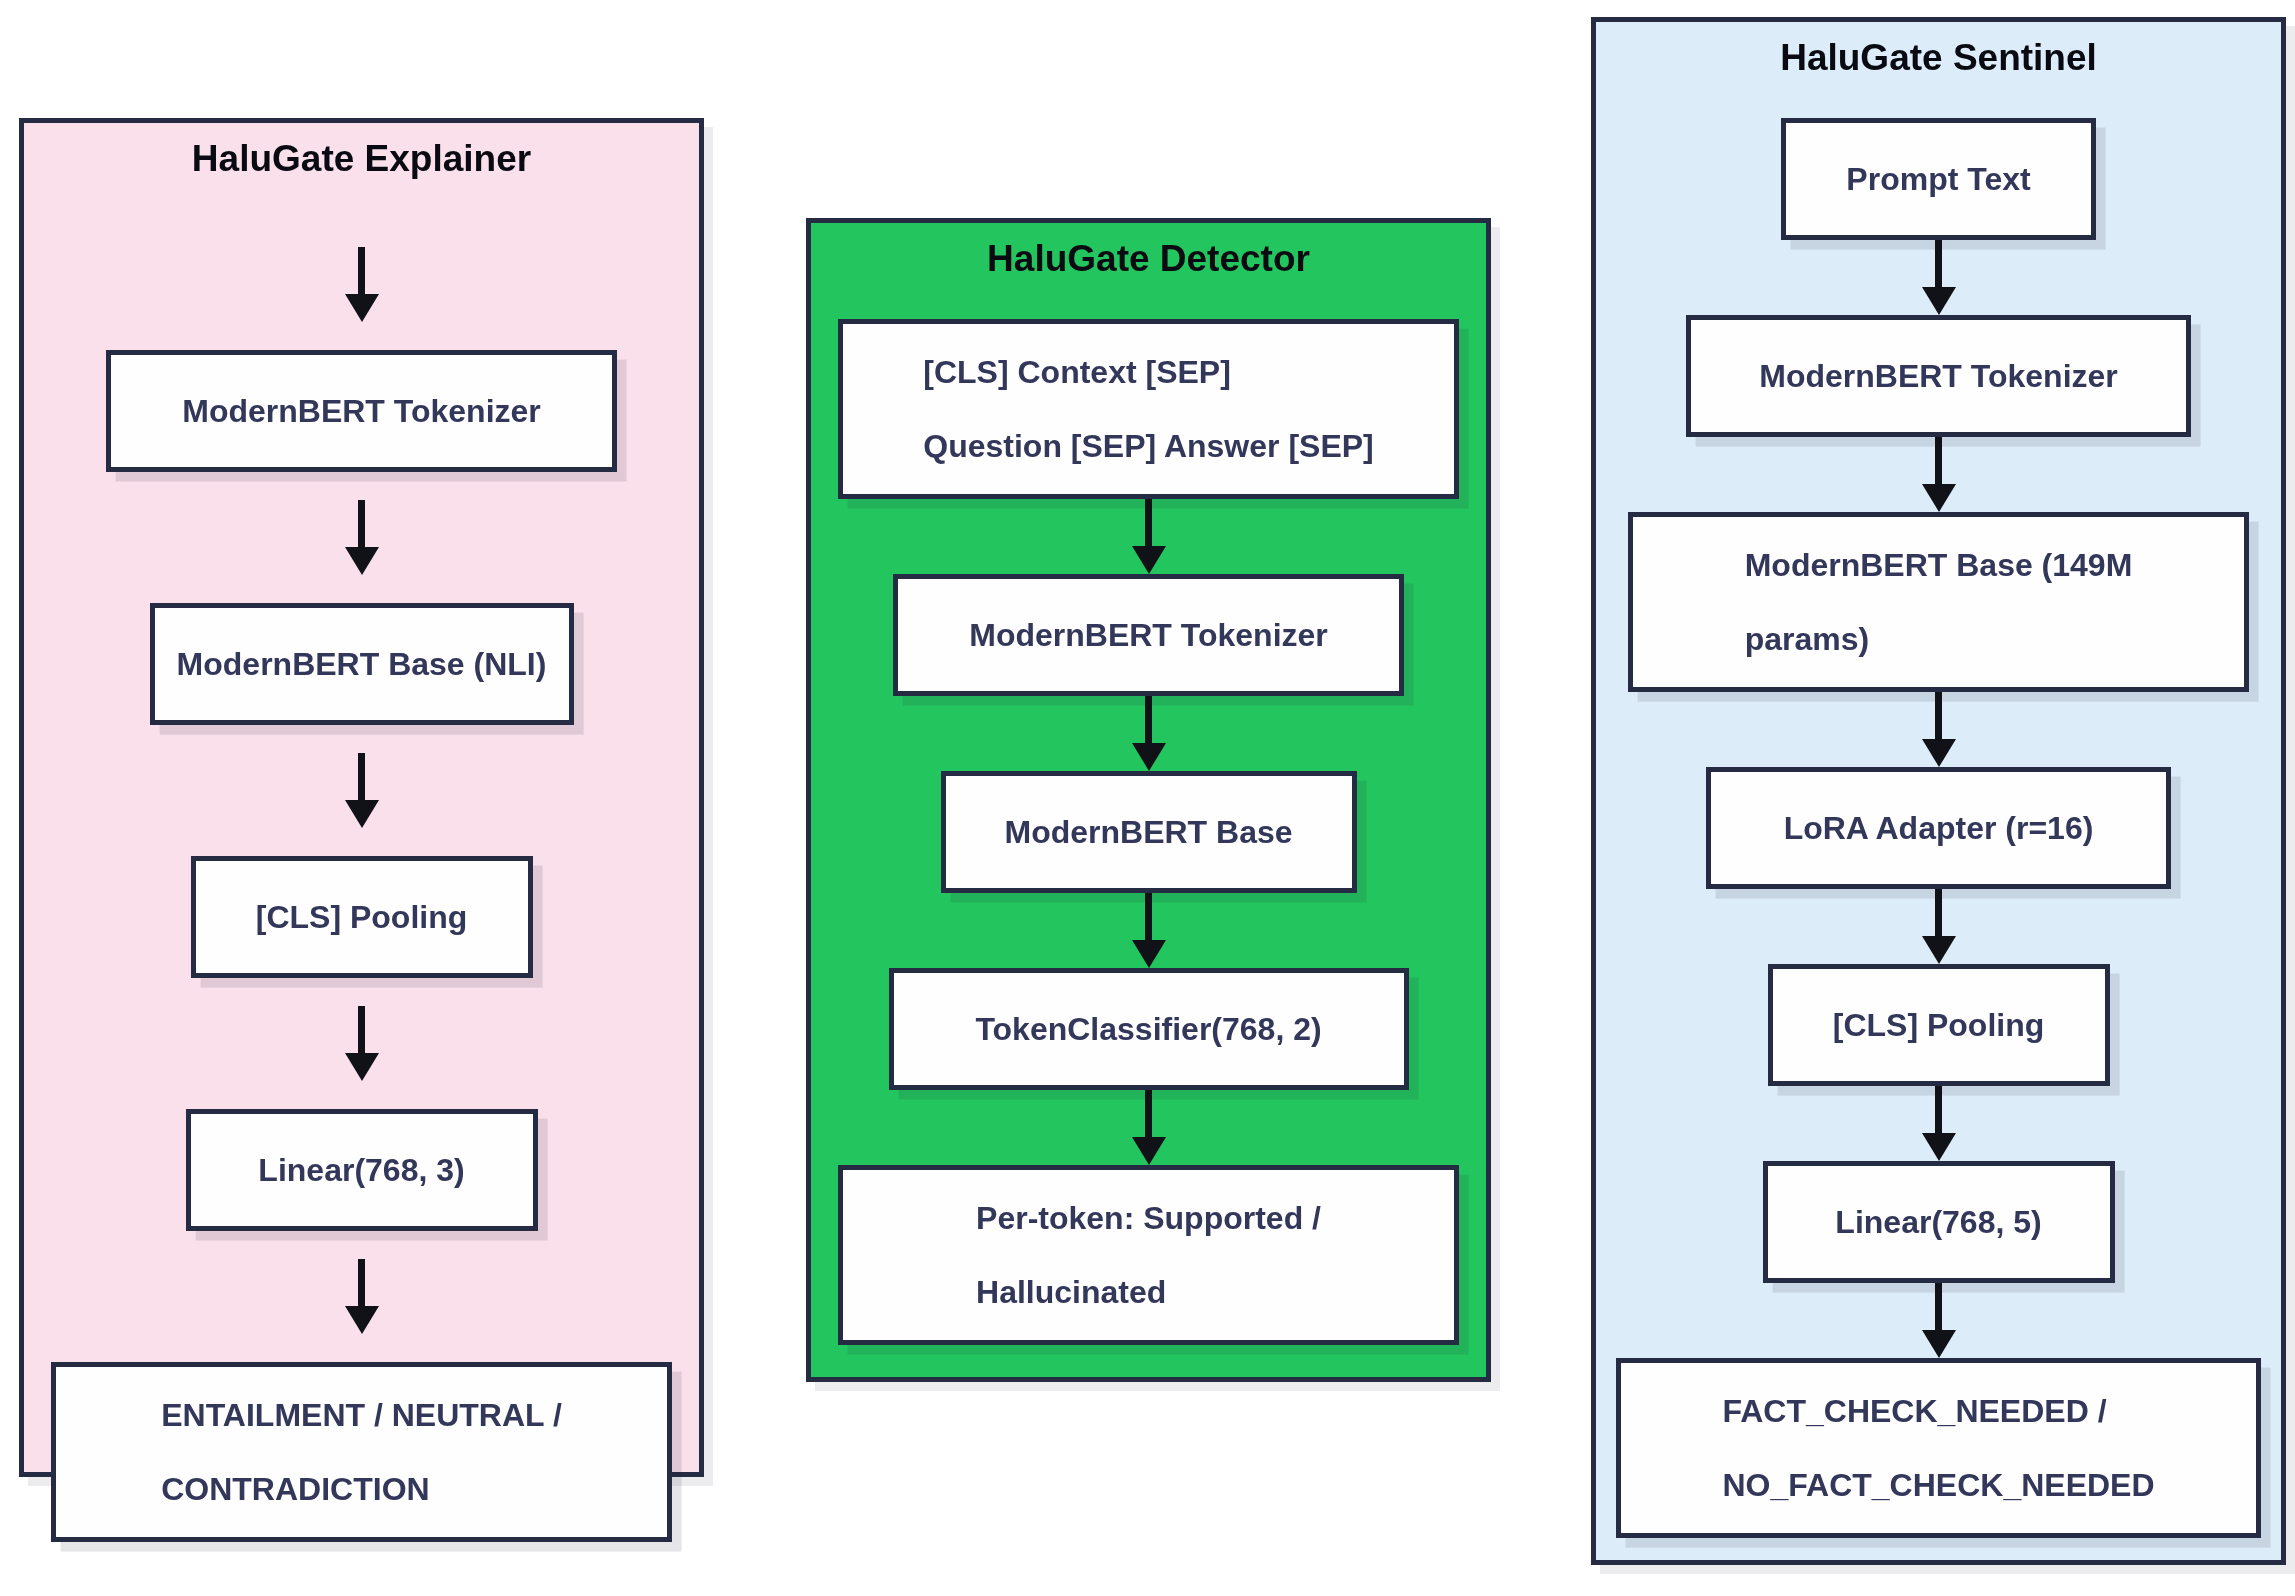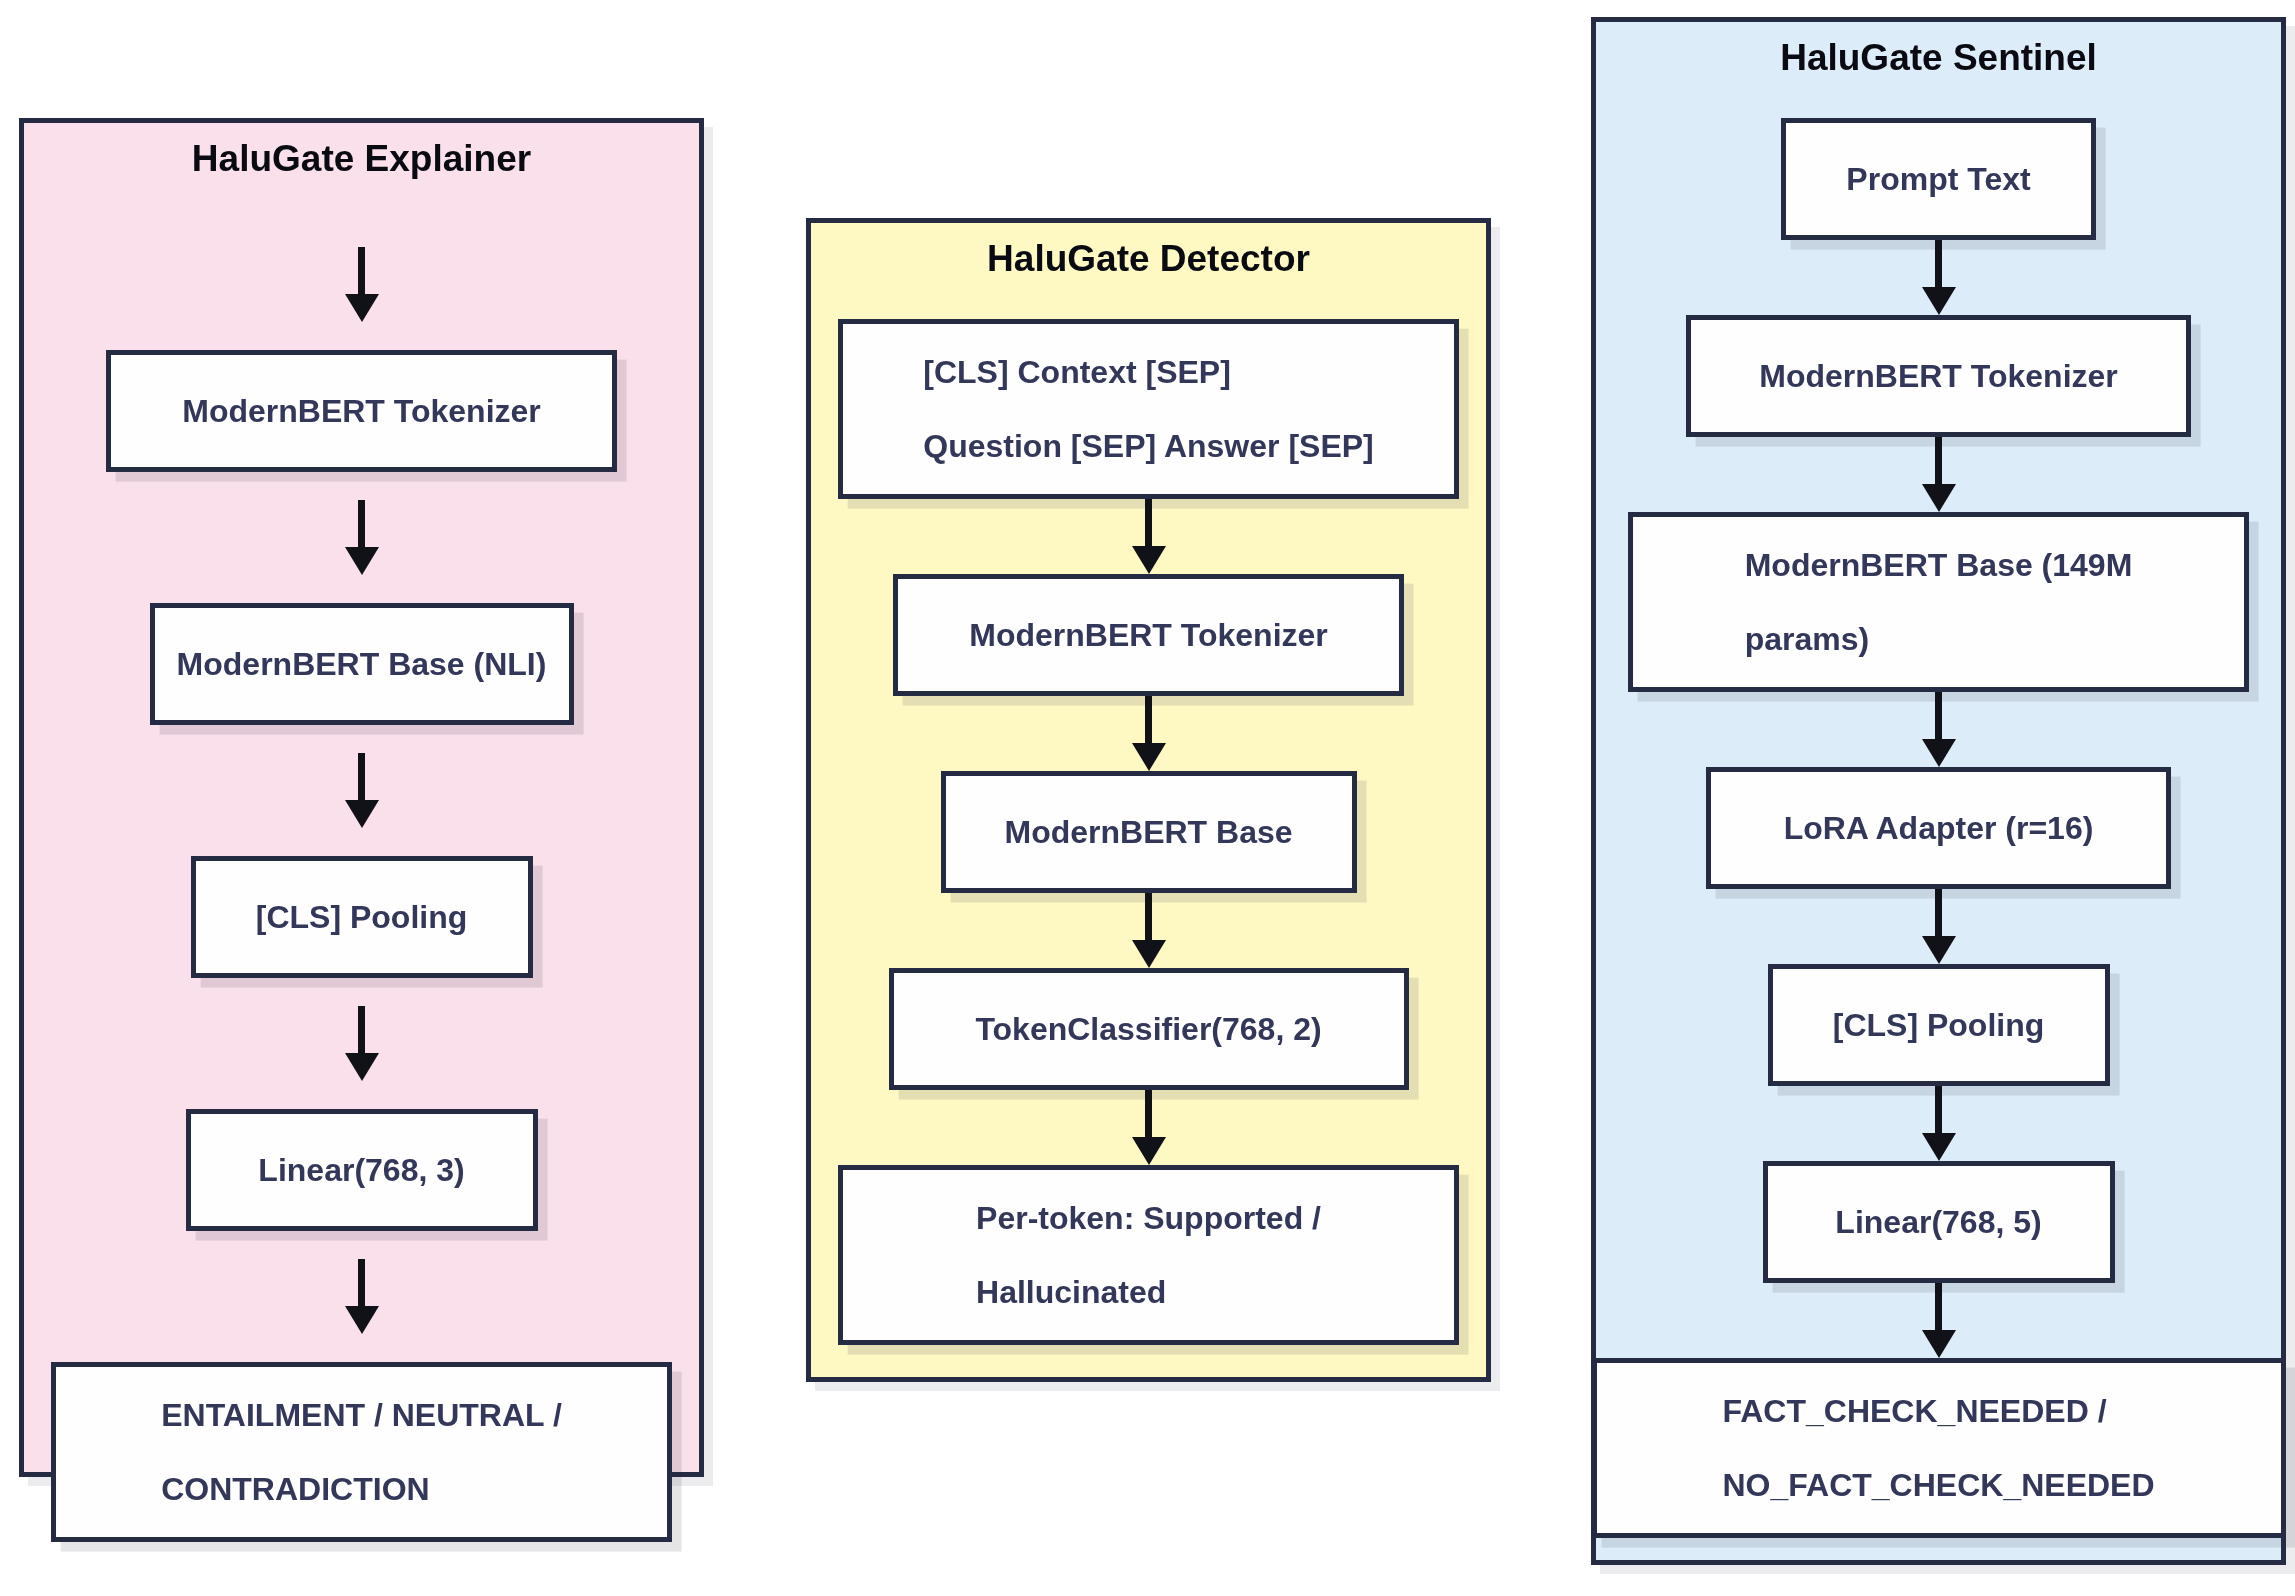--- a/index.html
+++ b/index.html
@@ -7,21 +7,21 @@
               font-family:"Liberation Sans", sans-serif; }
   .canvas { position:relative; width:2295px; height:1597px; background:#ffffff; }
 
   .panel {
     position:absolute;
     border:5.8px solid #262b44;
     box-shadow:9px 9px 0 rgba(40,45,70,0.09);
     display:flex; flex-direction:column; align-items:center;
   }
   .panel.explainer { left:19px;  top:118px; width:685px; height:1359px; background:#fae0ea;gap:28px; }
-  .panel.detector  { left:806px; top:218px; width:685px; height:1164px; background:#fef9c3; }
+  .panel.detector  { left:806px; top:218px; width:685px; height:1164px; background:#22c55e; }
   .panel.sentinel  { left:1591px; top:17px;  width:695px; height:1548px; background:#ddecf9; }
 
   .panel-title {
     font-size:37px; font-weight:700; line-height:43px;
     color:#0a0a12; margin:14px 0 39px; text-align:center; flex:none;
   }
 
   .node {
     background:#fefefe;
     border:5.3px solid #262b44;
@@ -145,18 +145,18 @@
         <span class="stem"></span>
         <span class="head"></span>
       </div>
 
     <div class="node" style="width:352px">Linear(768, 5)</div>
     <div class="connector">
         <span class="stem"></span>
         <span class="head"></span>
       </div>
 
-    <div class="node tall" style="width:694px">FACT_CHECK_NEEDED /
+    <div class="node tall" style="width:645px">FACT_CHECK_NEEDED /
 NO_FACT_CHECK_NEEDED</div>
   </section>
 
 </div>
 
 
 </body></html>

